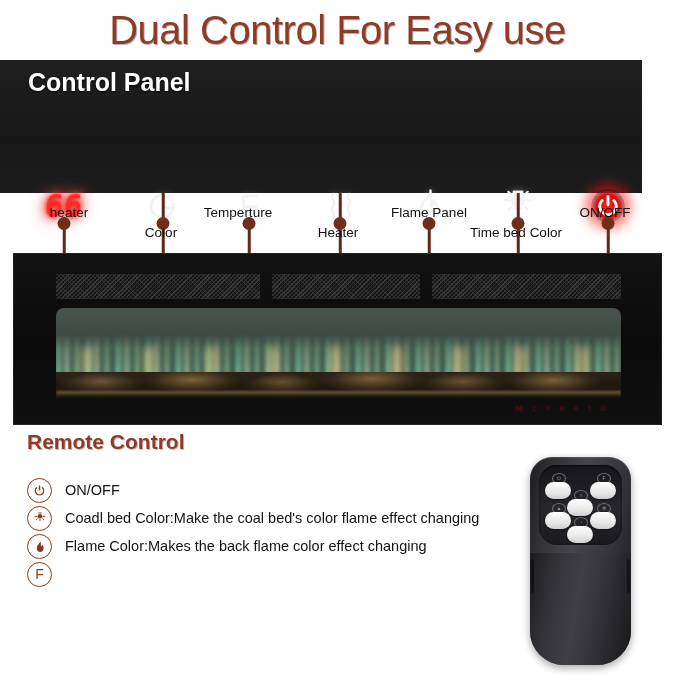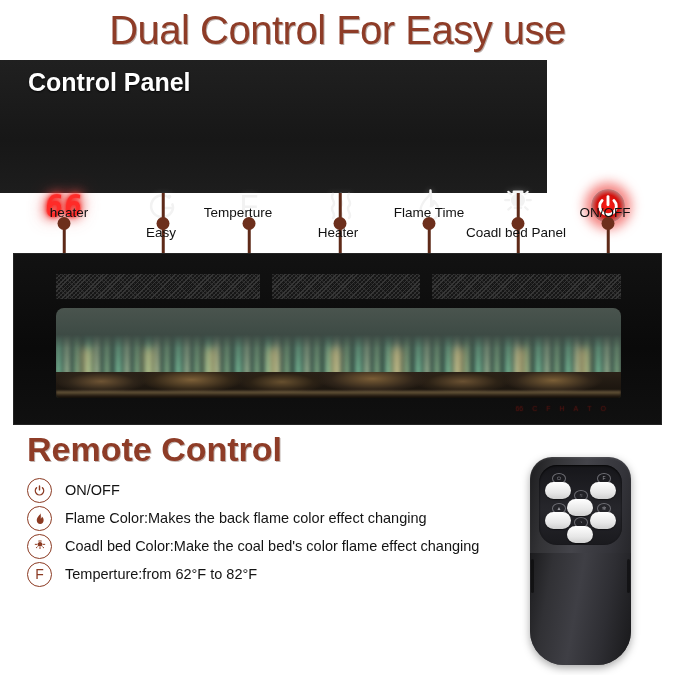--- a/index.html
+++ b/index.html
@@ -14,23 +14,24 @@
     position:absolute;left:0;top:4px;width:675px;height:52px;
     display:flex;align-items:center;justify-content:center;
     font-size:40px;font-weight:normal;letter-spacing:-0.5px;
     color:#8e3c27;
     text-shadow:1px 1px 0 rgba(60,20,10,.35);
     white-space:nowrap;
   }
 
   
   #control-panel{
-    position:absolute;left:0;top:60px;width:547px;height:133px;
+    position:absolute;left:0;top:60px;width:624px;height:133px;
     background:#1b1b1b;
     background-image:linear-gradient(180deg,#202020 0%,#171717 60%,#1d1d1d 100%);
+    padding-left:18px;
   }
   #control-panel-title{
     position:absolute;left:28px;top:8px;
     font-size:25px;font-weight:bold;color:#ffffff;
     text-shadow:0 1px 2px rgba(0,0,0,.9);
   }
 
   .cp-icon-slot{
     position:absolute;top:118px;width:70px;height:56px;
     transform:translateX(-35px);
@@ -134,21 +135,21 @@
     opacity:.72;
   }
   .fp-ind{
     font-size:7px;color:#5a1410;line-height:1;
     text-shadow:0 0 2px rgba(140,20,15,.6);
   }
 
   
   #remote-title{
     position:absolute;left:27px;top:430px;
-    font-size:34px;font-weight:bold;color:#8e3c27;
+    font-size:21px;font-weight:bold;color:#8e3c27;
     text-shadow:1px 1px 0 rgba(60,20,10,.3);
   }
   #remote-list{position:absolute;left:27px;top:476px;width:470px;}
   .rc-row{
     position:relative;height:28px;display:flex;align-items:center;
   }
   .rc-bullet{
     width:23px;height:23px;border-radius:50%;
     border:1.6px solid #8b3a22;color:#8b3a22;
     display:flex;align-items:center;justify-content:center;
@@ -270,25 +271,25 @@
   <div class="leader" style="left:429px;top:167px;height:26px;"></div>
   <div class="leader" style="left:518px;top:167px;height:26px;"></div>
   <div class="leader" style="left:608px;top:167px;height:26px;"></div>
 </div>
 
 <div class="leader" style="left:163px;top:193px;height:30px;"></div>
 <div class="leader" style="left:340px;top:193px;height:30px;"></div>
 <div class="leader" style="left:518px;top:193px;height:30px;"></div>
 
 <div class="cp-label" style="left:69px;top:205px;">heater</div>
-<div class="cp-label" style="left:161px;top:225px;">Easy</div>
+<div class="cp-label" style="left:161px;top:225px;">Color</div>
 <div class="cp-label" style="left:238px;top:205px;">Temperture</div>
 <div class="cp-label" style="left:338px;top:225px;text-align:center;">Heater</div>
-<div class="cp-label" style="left:429px;top:205px;">Flame Time</div>
-<div class="cp-label" style="left:516px;top:225px;">Coadl bed Panel</div>
+<div class="cp-label" style="left:429px;top:205px;">Flame Panel</div>
+<div class="cp-label" style="left:516px;top:225px;">Time bed Color</div>
 <div class="cp-label" style="left:605px;top:205px;">ON/OFF</div>
 
 <div id="fireplace">
   <div class="vent" style="left:43px;width:204px;"></div>
   <div class="vent" style="left:259px;width:148px;"></div>
   <div class="vent" style="left:419px;width:189px;"></div>
 
   <div id="glass">
     <div class="flame-band"></div>
     <div class="flame-warm"></div>
@@ -316,42 +317,41 @@
       <svg width="11" height="11" viewBox="0 0 22 22" fill="none" stroke="#8b3a22" stroke-width="2.8" stroke-linecap="round">
         <path d="M5.1 5.6a8.3 8.3 0 1 0 11.8 0"></path>
           <path d="M11 1.8v8"></path>
       </svg>
     </span>
     <span class="rc-text">ON/OFF</span>
   </div>
 
   <div class="rc-row">
     <span class="rc-bullet">
-      <svg width="10" height="13" viewBox="0 0 26 34" fill="#8b3a22">
-        <path d="M14.5 1.5c.8 5.2-3.2 6.4-5.6 9.6C6 14.9 4.5 18 4.5 21.4c0 6 4 10.1 9 10.1s9-4.1 9-10.1c0-4-2-7-4.8-9.4.2 3.1-1.1 5-2.8 5.3 1.1-4.6-.2-11.3-.4-15.8z"></path>
-      </svg>
-    </span>
-    <span class="rc-text">Flame Color:Makes the back flame color effect changing</span>
-  </div>
-
-  <div class="rc-row">
-    <span class="rc-bullet">
       <svg width="14" height="14" viewBox="0 0 34 34" fill="none" stroke="#8b3a22" stroke-width="2.4" stroke-linecap="round">
         <path d="M17 7c-3.4 0-6 2.5-6 5.7 0 2.3 1.4 3.6 2 4.8h8c.6-1.2 2-2.5 2-4.8C23 9.5 20.4 7 17 7z" fill="#8b3a22" stroke="none"></path>
         <rect x="12.4" y="3.4" width="9.2" height="2.8" rx="1.2" fill="#8b3a22" stroke="none"></rect>
         <path d="M17 19.4v4M5.4 13h3.6M25 13h3.6M8 21.4l2.4-2.2M26 21.4l-2.4-2.2"></path>
       </svg>
     </span>
     <span class="rc-text">Coadl bed Color:Make the coal bed's color flame effect changing</span>
   </div>
 
+  <div class="rc-row">
+    <span class="rc-bullet">
+      <svg width="10" height="13" viewBox="0 0 26 34" fill="#8b3a22">
+        <path d="M14.5 1.5c.8 5.2-3.2 6.4-5.6 9.6C6 14.9 4.5 18 4.5 21.4c0 6 4 10.1 9 10.1s9-4.1 9-10.1c0-4-2-7-4.8-9.4.2 3.1-1.1 5-2.8 5.3 1.1-4.6-.2-11.3-.4-15.8z"></path>
+      </svg>
+    </span>
+    <span class="rc-text">Flame Color:Makes the back flame color effect changing</span>
+  </div>
+
 
   <div class="rc-row">
     <span class="rc-bullet" style="font-size:14px;font-weight:500;">F</span>
-    <span class="rc-text">Temperture:from 62°F to 82°F</span>
   </div>
 
 </div>
 
 <div id="remote-device">
   <div id="remote-keypad">
     <div class="rlab" style="left:13px;top:8px;">⏻</div>
     <div class="rlab" style="left:58px;top:8px;">F</div>
     <div class="rlab" style="left:35px;top:25px;">≈</div>
     <div class="rlab" style="left:13px;top:38px;">▲</div>

